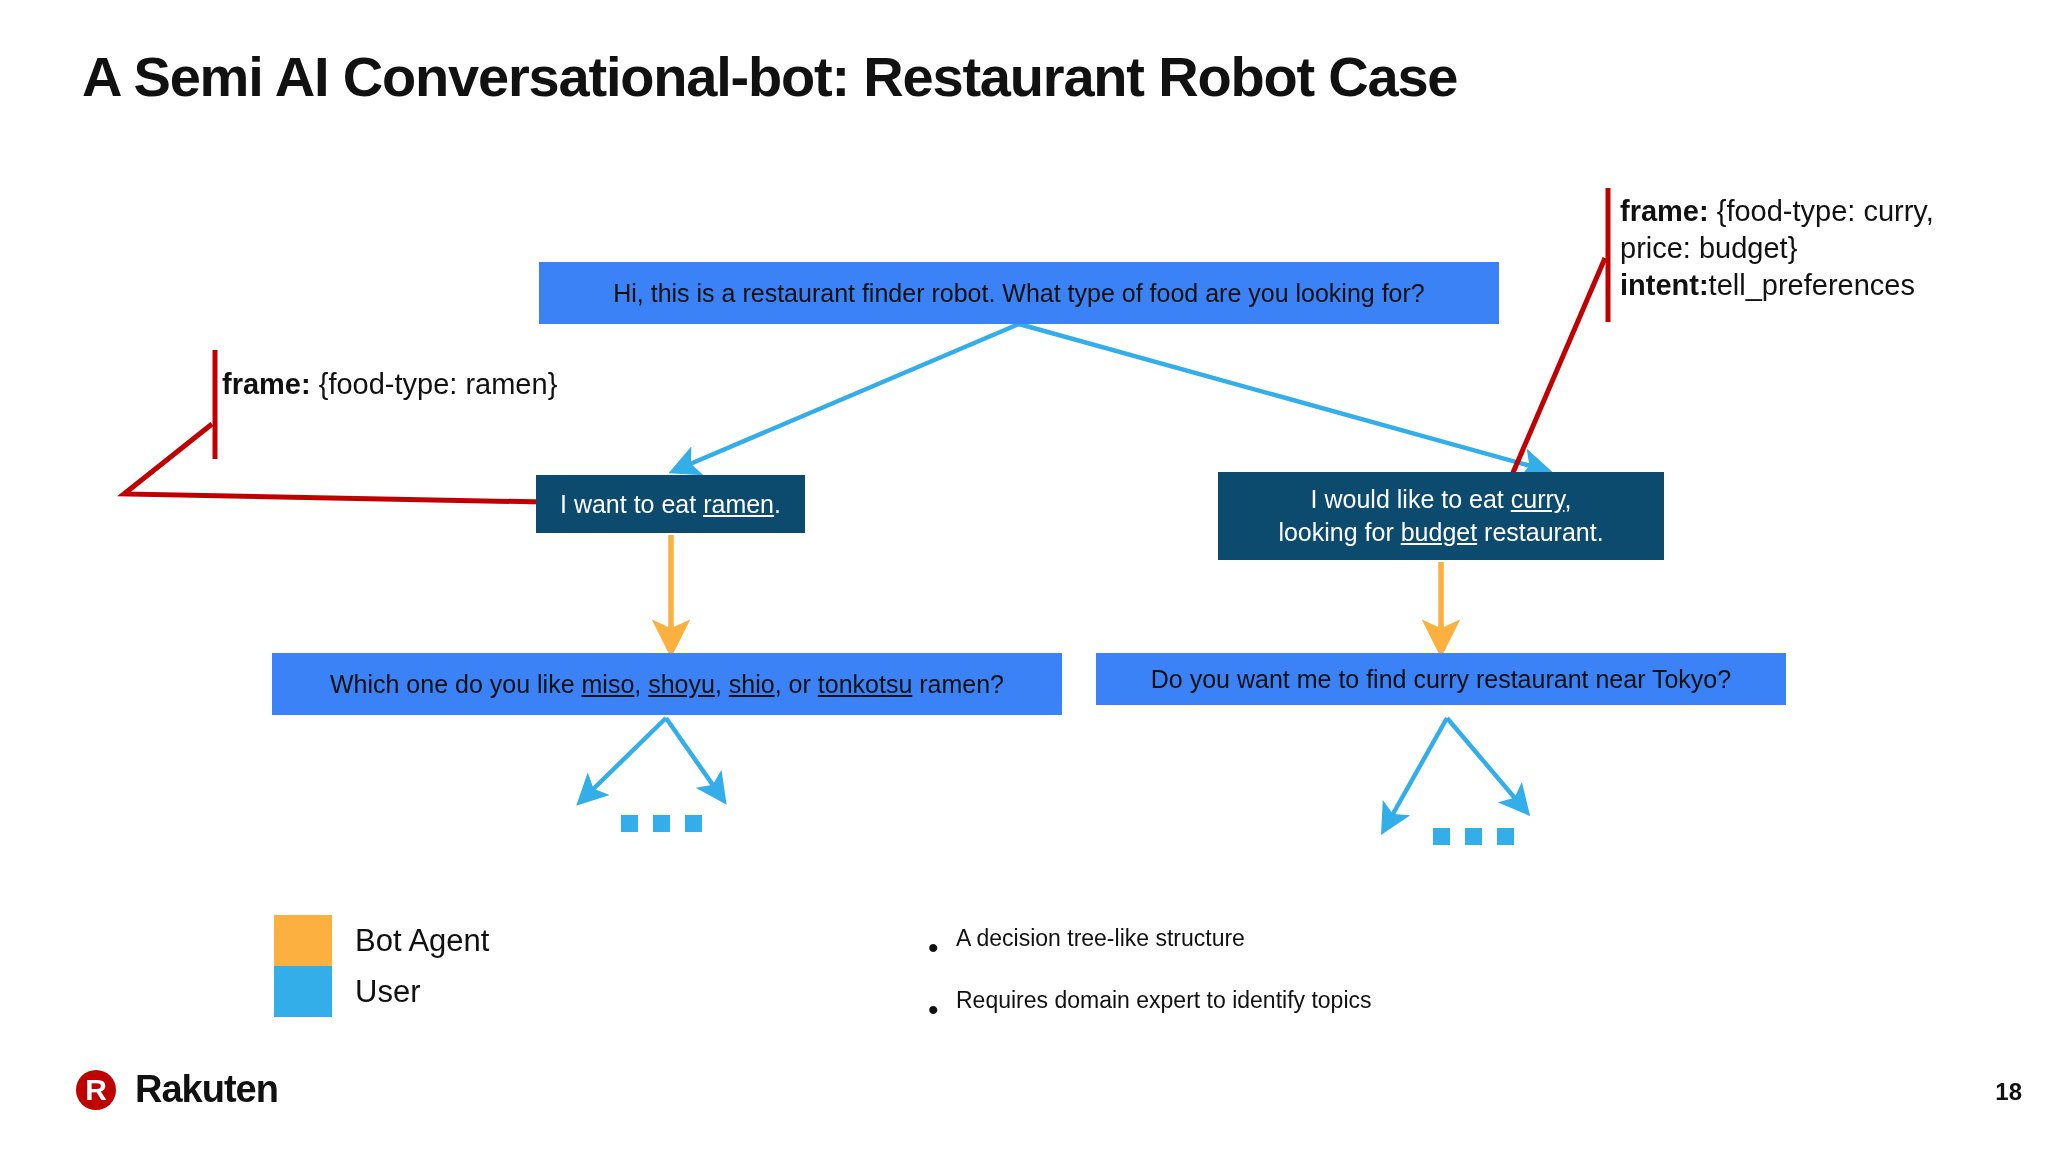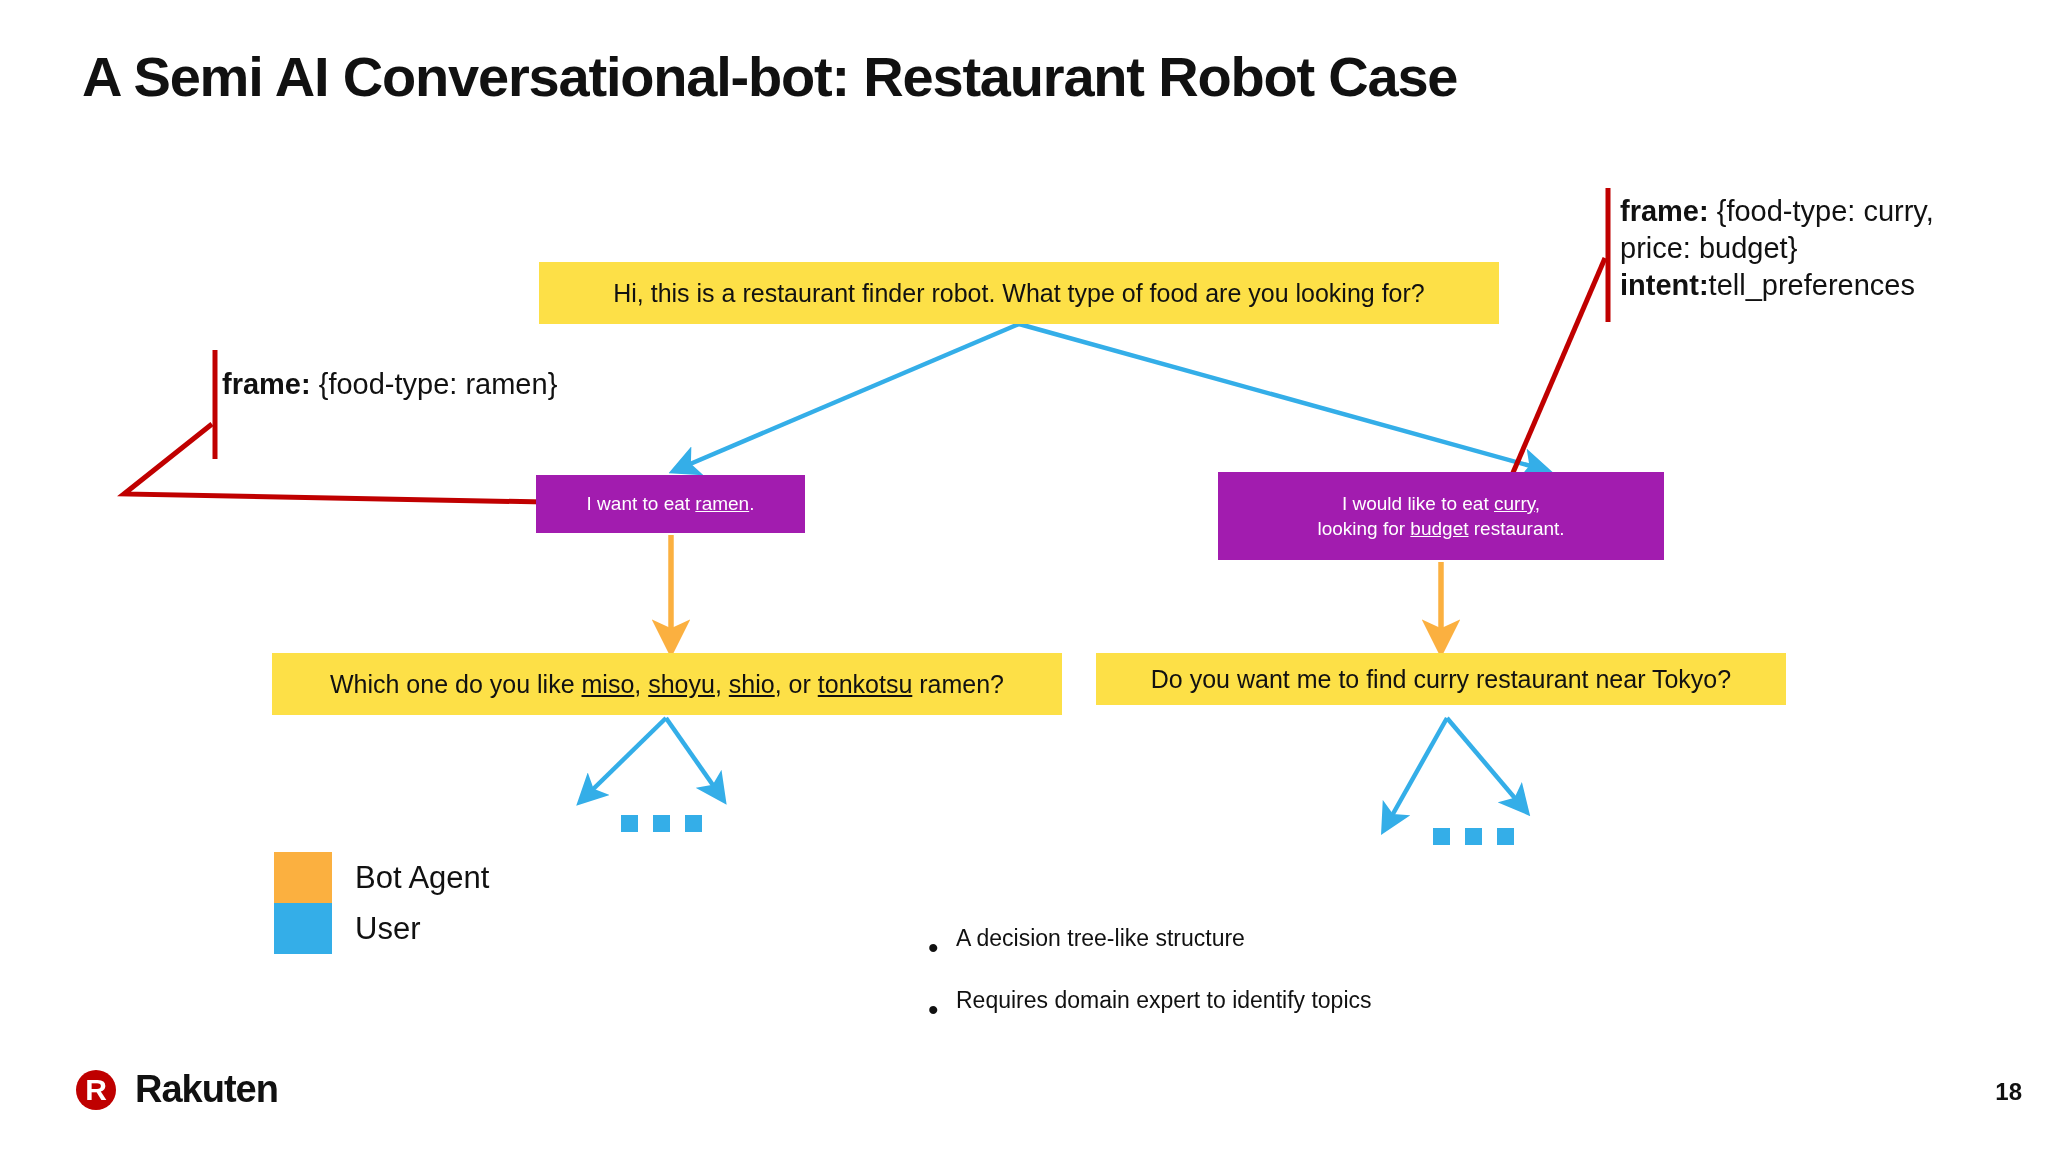--- a/index.html
+++ b/index.html
@@ -42,28 +42,28 @@
   .node {
     position: absolute;
     box-sizing: border-box;
     display: flex;
     align-items: center;
     justify-content: center;
     text-align: center;
     line-height: 1.32;
   }
   .node-bot {
-    background: #fde047;
+    background: #3b82f6;
     color: #111111;
     font-size: 25px;
   }
   .node-user {
-    background: #a21caf;
+    background: #0c4a6e;
     color: #ffffff;
-    font-size: 19px;
+    font-size: 25px;
   }
   .node .u { text-decoration: underline; }
 
   #node-greeting { left: 539px; top: 262px; width: 960px; height: 62px; }
   #node-user-ramen { left: 536px; top: 475px; width: 269px; height: 58px; }
   #node-user-curry { left: 1218px; top: 472px; width: 446px; height: 88px;
                      padding: 16px 14px; }
   #node-bot-ramen-kind { left: 272px; top: 653px; width: 790px; height: 62px; }
   #node-bot-curry-find { left: 1096px; top: 653px; width: 690px; height: 52px; }
 
@@ -91,21 +91,21 @@
     height: 17px;
     background: #34AEE8;
   }
   #ellipsis-left  { left: 621px; top: 815px; }
   #ellipsis-right { left: 1433px; top: 828px; }
 
   
   #legend {
     position: absolute;
     left: 274px;
-    top: 852px;
+    top: 915px;
   }
   .legend-row {
     display: flex;
     align-items: center;
     height: 51px;
   }
   .legend-swatch {
     width: 58px;
     height: 51px;
   }

